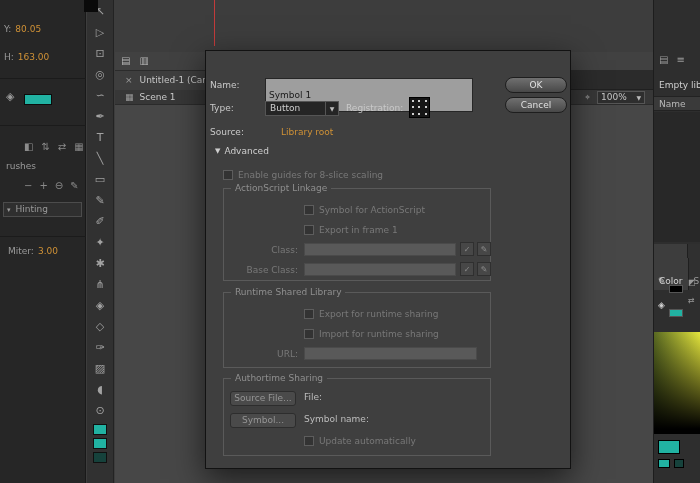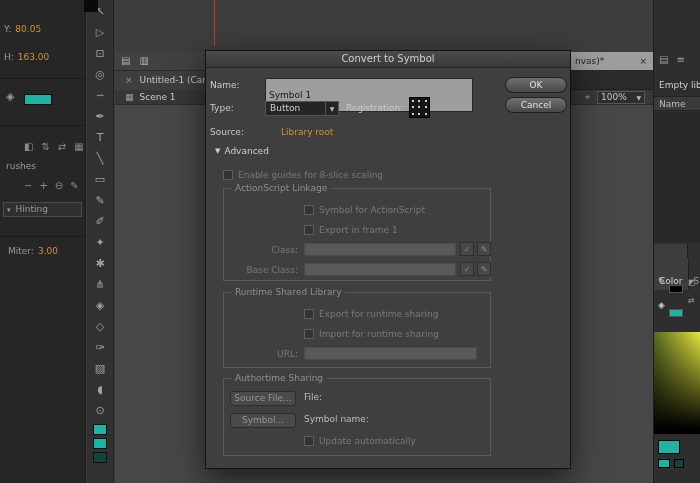--- a/index.html
+++ b/index.html
@@ -179,24 +179,20 @@
     <div class="tb-swatch" style="background: rgb(33, 178, 162);"></div>
     <div class="tb-swatch" style="background: rgb(22, 66, 60);"></div>
   </div>
 <div id="tl-black"></div>
 
 <div id="row-b">
   <div id="row-b-icons">
     <span>▤</span>
     <span>▥</span>
   </div>
-  <div id="right-tab">
-    <span>nvas)*</span>
-    <span>×</span>
-  </div>
 </div>
 <div id="tab-bar">
   <div id="doc-tab">
     <span class="close">×</span><span>Untitled-1 (Canva</span>
   </div>
 </div>
 <div id="edit-bar">
   <div id="scene">
     <span class="ico">▦</span><span>Scene 1</span>
   </div>
@@ -233,21 +229,20 @@
     <span id="rp-bw-icon">◩</span>
     <span id="rp-swap-icon">⇄</span>
   </div>
   <div id="rp-gradient"></div>
   <div id="rp-swatch-big"></div>
   <div id="rp-swatch-s1"></div>
   <div id="rp-swatch-s2"></div>
 </div>
 
 <div id="dialog">
-  <div id="dlg-title">Convert to Symbol</div>
 
   <div class="dlg-label" id="dlg-name-label">Name:</div>
   <input id="dlg-name-field" value="Symbol 1" style="">
   <div class="dlg-btn" id="dlg-ok">OK</div>
   <div class="dlg-btn" id="dlg-cancel">Cancel</div>
 
   <div class="dlg-label" id="dlg-type-label">Type:</div>
   <div id="dlg-type-dd">
     <span>Button</span>
     <span class="dd-arrow">▼</span>

